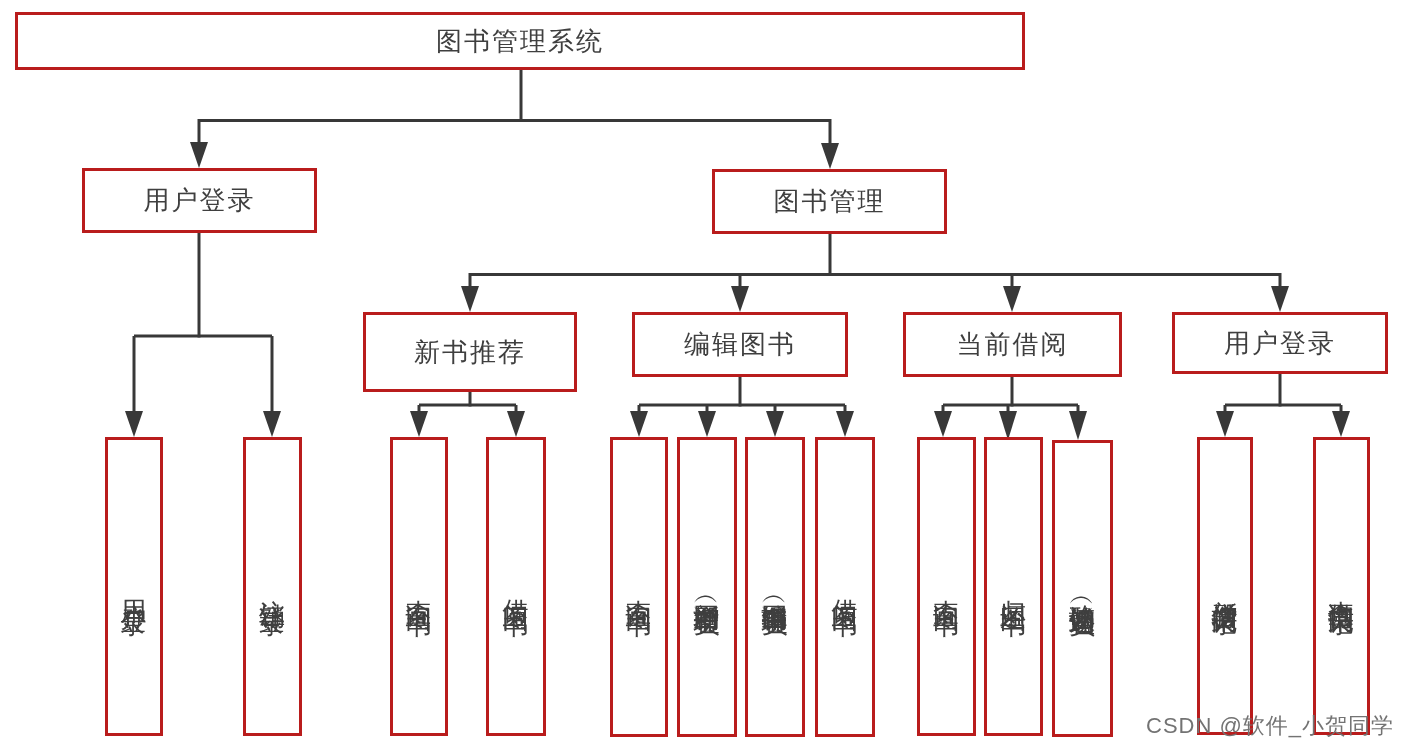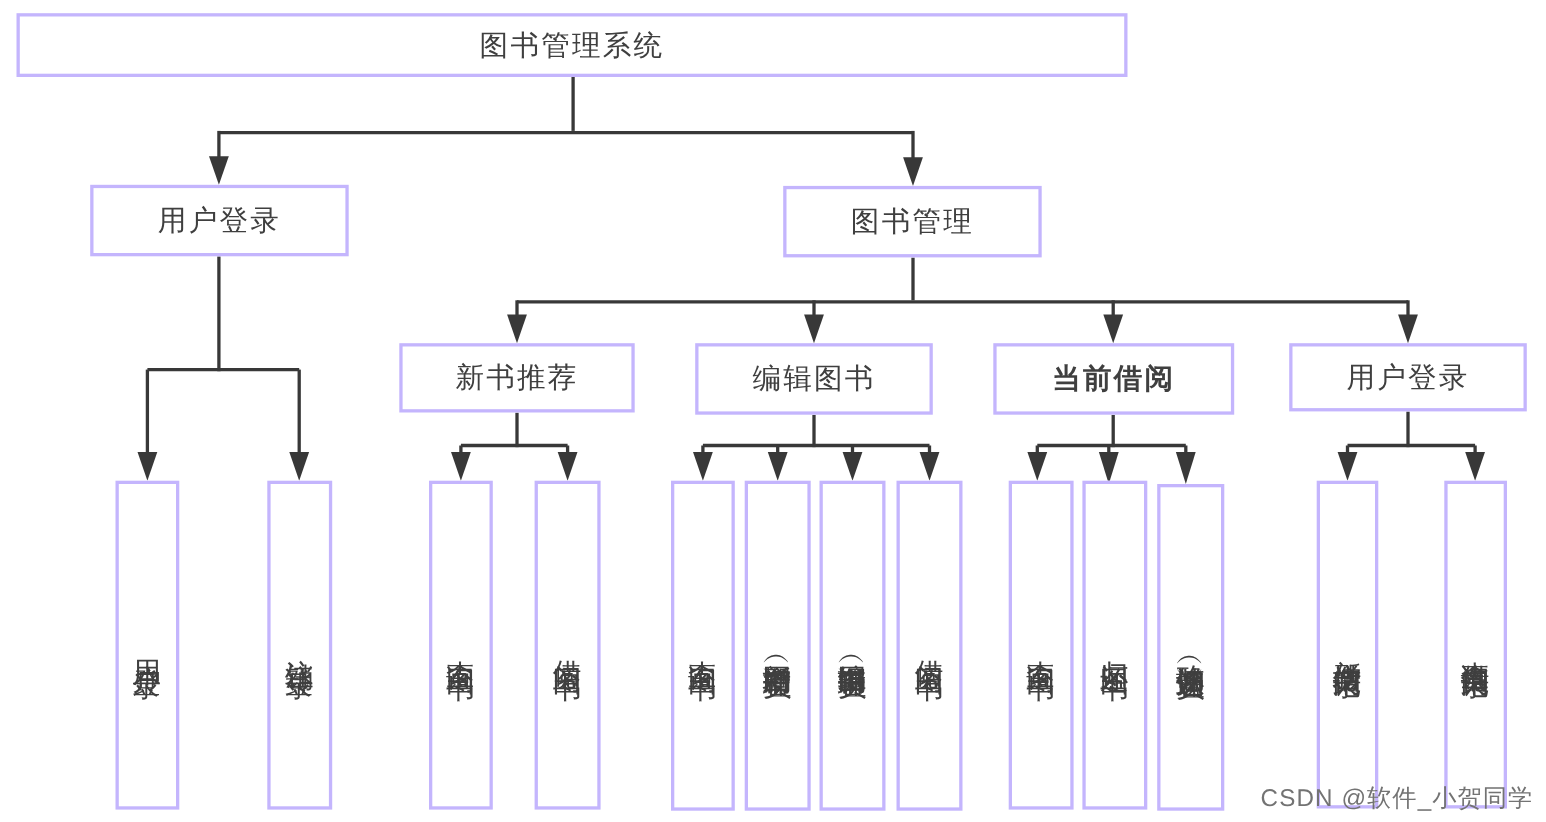--- a/index.html
+++ b/index.html
@@ -8,21 +8,21 @@
     background: #ffffff;
     font-family: "Liberation Sans", "DejaVu Sans", sans-serif;
     position: relative;
     overflow: hidden;
   }
   #canvas { position: absolute; left: 0; top: 0; width: 1405px; height: 747px; }
   svg.wires { position: absolute; left: 0; top: 0; pointer-events: none; }
   .node {
     position: absolute;
     box-sizing: border-box;
-    border: 3px solid #c4b5fd;
+    border: 3px solid #b91c1c;
     background: #ffffff;
     display: flex;
     align-items: center;
     justify-content: center;
     color: #3f3f3f;
   }
   .node.h {
     font-size: 26px;
     letter-spacing: 2px;
     white-space: nowrap;
@@ -112,23 +112,23 @@
       <polygon points="1216,411 1234,411 1225,437"></polygon>
       <polygon points="1332,411 1350,411 1341,437"></polygon>
     </g>
   </svg>
 
   <div class="node h" style="left:15px; top:12px; width:1010px; height:58px;">图书管理系统</div>
 
   <div class="node h" style="left:82px; top:168px; width:235px; height:65px;">用户登录</div>
   <div class="node h" style="left:712px; top:169px; width:235px; height:65px;">图书管理</div>
 
-  <div class="node h" style="left:363px; top:312px; width:214px; height:63px;">新书推荐</div>
+  <div class="node h" style="left:363px; top:312px; width:214px; height:80px;">新书推荐</div>
   <div class="node h" style="left:632px; top:312px; width:216px; height:65px;">编辑图书</div>
-  <div class="node h" style="left:903px; top:312px; width:219px; height:65px;font-weight:bold;">当前借阅</div>
+  <div class="node h" style="left:903px; top:312px; width:219px; height:65px;">当前借阅</div>
   <div class="node h" style="left:1172px; top:312px; width:216px; height:62px;">用户登录</div>
 
   <div class="node v" style="left:105px; top:437px; width:58px; height:299px;">用户登录</div>
   <div class="node v" style="left:243px; top:437px; width:59px; height:299px;">注销登录</div>
 
   <div class="node v" style="left:390px; top:437px; width:58px; height:299px;">查询图书</div>
   <div class="node v" style="left:486px; top:437px; width:60px; height:299px;">借阅图书</div>
 
   <div class="node v" style="left:610px; top:437px; width:58px; height:300px;">查询图书</div>
   <div class="node v" style="left:677px; top:437px; width:60px; height:300px; letter-spacing:1px;">新增图书（管理员）</div>

